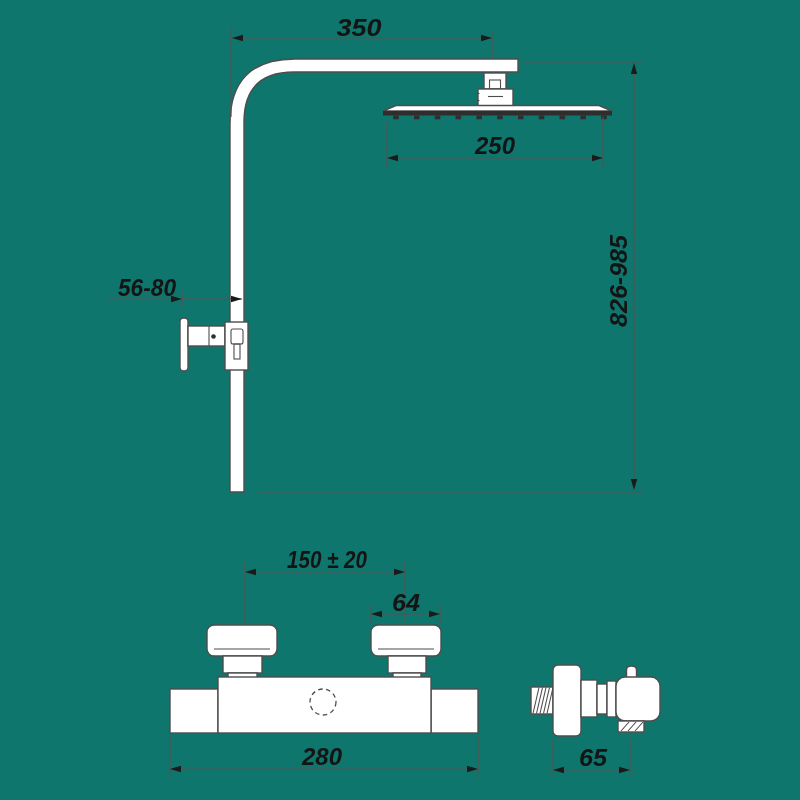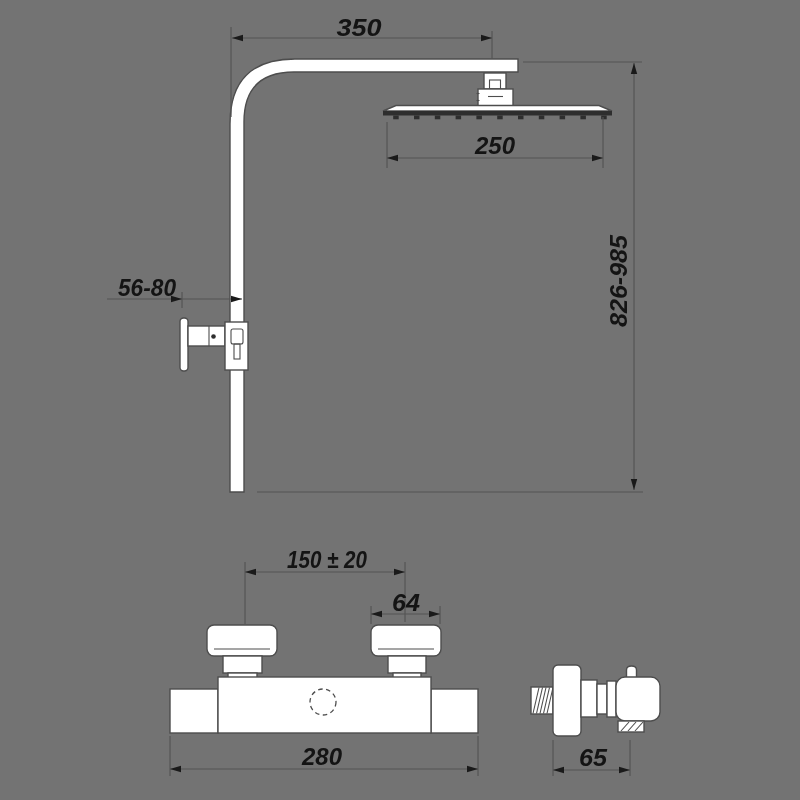--- a/index.html
+++ b/index.html
@@ -1,16 +1,16 @@
 <!DOCTYPE html>
 <html><head>
 <meta charset="utf-8">
 <style>
   html,body{margin:0;padding:0;background:#ffffff;}
-  .stage{position:relative;width:800px;height:800px;background:#737373;overflow:hidden;}
+  .stage{position:relative;width:800px;height:800px;background:#0f766e;overflow:hidden;}
   svg{position:absolute;left:0;top:0;}
   
   .ln{stroke:#4d4d4d;stroke-width:1.4;fill:none;stroke-linecap:butt;}
   .fw{fill:#ffffff;}
   .dk{fill:#2e2e2e;stroke:none;}
   .dim{stroke:#555555;stroke-width:1.2;fill:none;}
   .ah{fill:#1a1a1a;stroke:none;}
   .thin{stroke:#4d4d4d;stroke-width:1.1;fill:none;}
   .dash{stroke:#4d4d4d;stroke-width:1.3;fill:none;stroke-dasharray:4.5 3.5;}
   text.dimlab{

